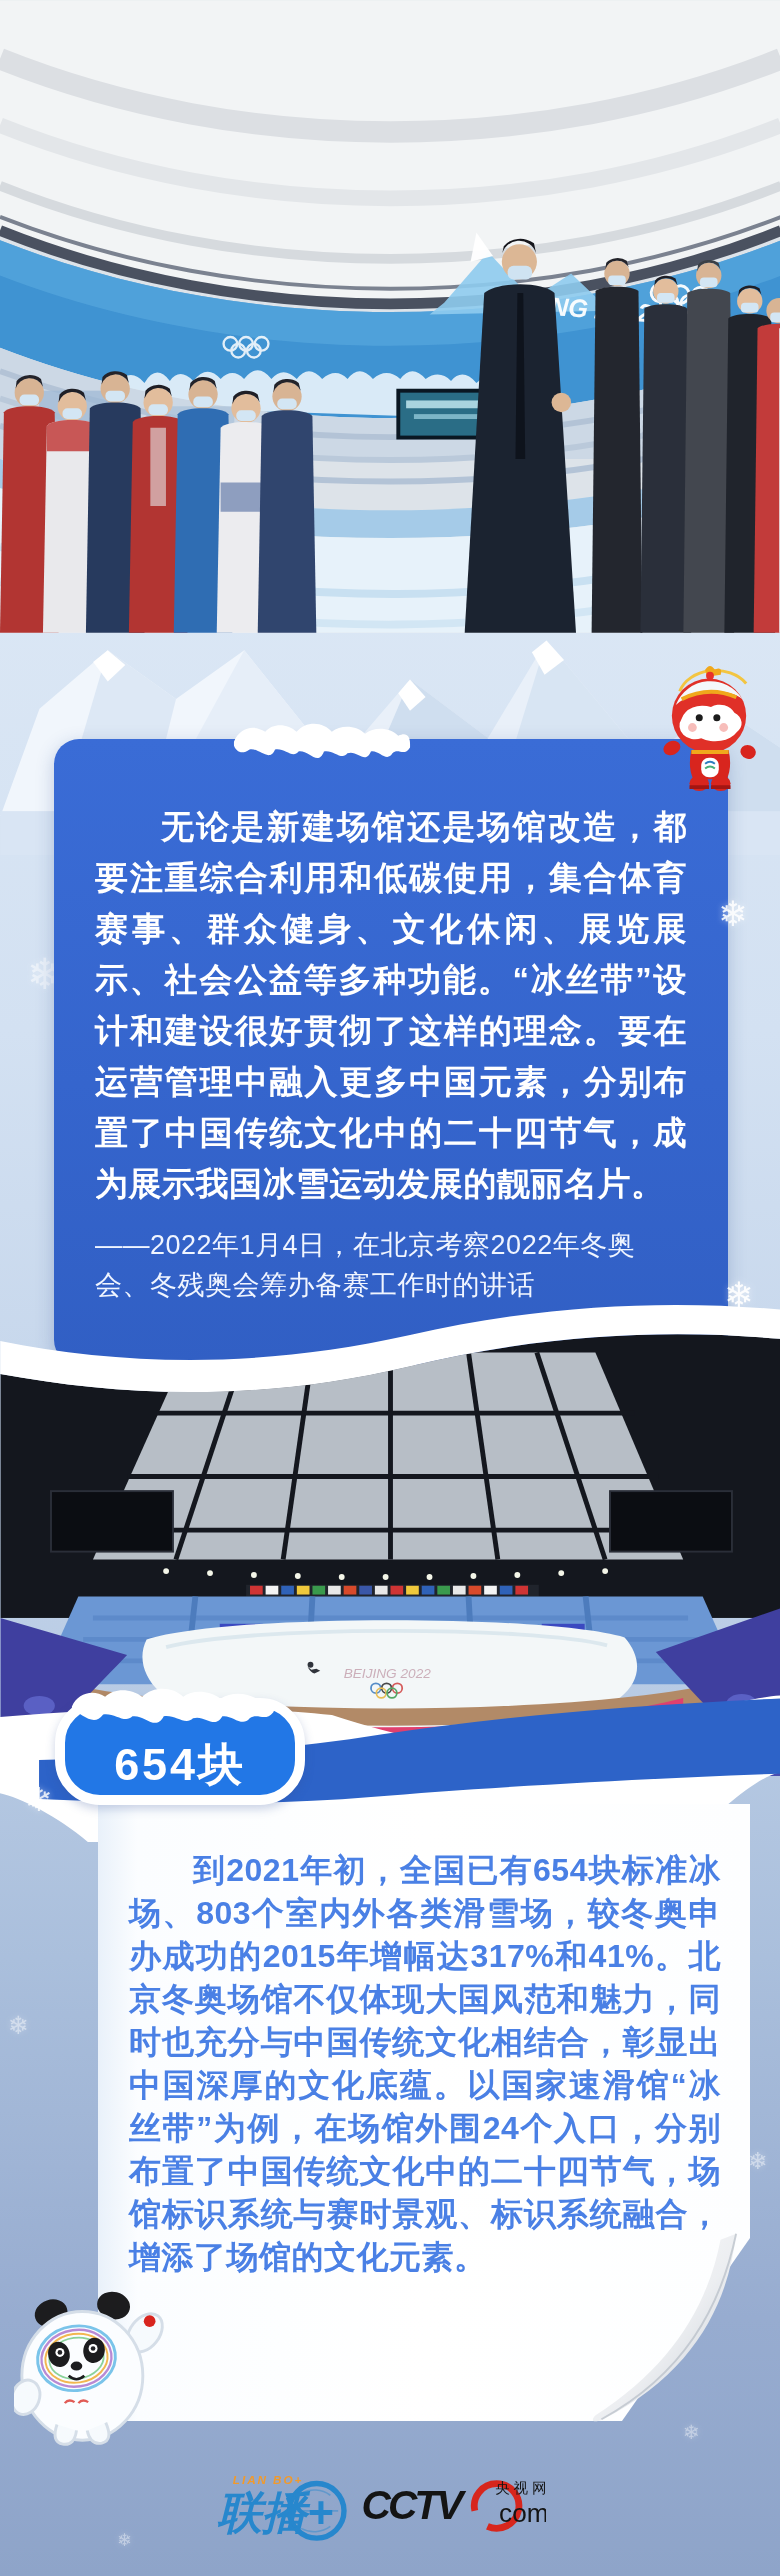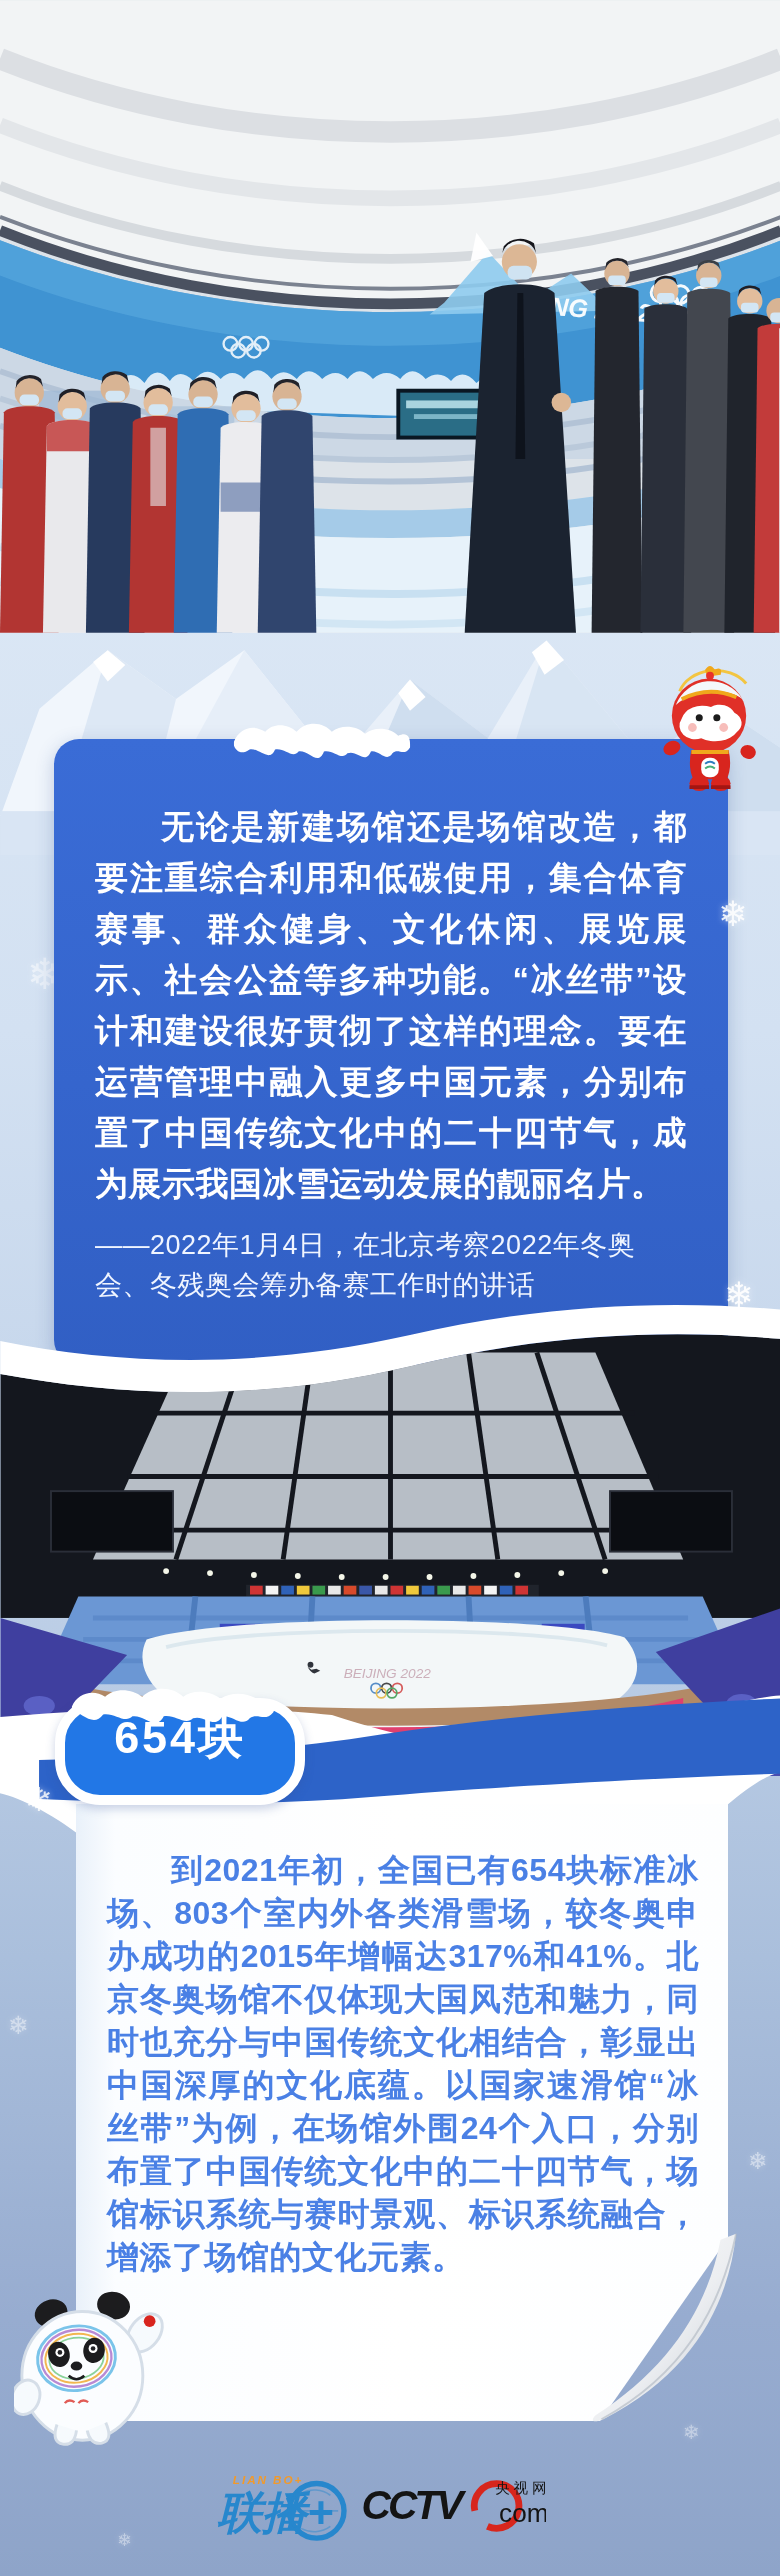--- a/index.html
+++ b/index.html
@@ -22,27 +22,27 @@
     text-align:justify;text-indent:2em;word-break:break-all;letter-spacing:0.5px;
   }
   .quote-attr{
     margin-top:15.6px;color:#f0f5ff;font-size:27px;line-height:40px;
     word-break:break-all;text-align:left;letter-spacing:0.5px;
   }
   
   .badge{
     left:55px;top:1698px;width:250px;height:107px;background:#2277e6;
     border:10.7px solid #ffffff;border-radius:45px;z-index:12;
-    display:flex;align-items:flex-start;justify-content:center;
+    display:flex;align-items:flex-end;justify-content:center;
     box-shadow:0 3.9px 9.8px rgba(50,80,150,.25);
   }
   .badge-label{color:#fff;font-size:45px;font-weight:bold;letter-spacing:2.9px;}
   
   .stats-card{
-    left:76px;top:1804px;width:652px;height:617px;z-index:9;
+    left:98px;top:1804px;width:652px;height:617px;z-index:9;
     background:linear-gradient(90deg,#e9f1fa 0%,#fbfdff 6%,#ffffff 50%,#fdfeff 100%);
     clip-path:polygon(0 0,652px 0,652px 434px,524px 617px,0 617px);
     padding:45px 29px 0 31px;
   }
   .stats-text{
     color:#4a80e5;font-size:32px;line-height:43px;font-weight:bold;
     text-align:justify;text-indent:2em;word-break:break-all;letter-spacing:0.5px;
   }
   .flake{color:#ffffff;z-index:8;text-shadow:0 0 5.9px rgba(255,255,255,.6);}
   svg text{font-family:"Liberation Sans","DejaVu Sans",sans-serif;}

